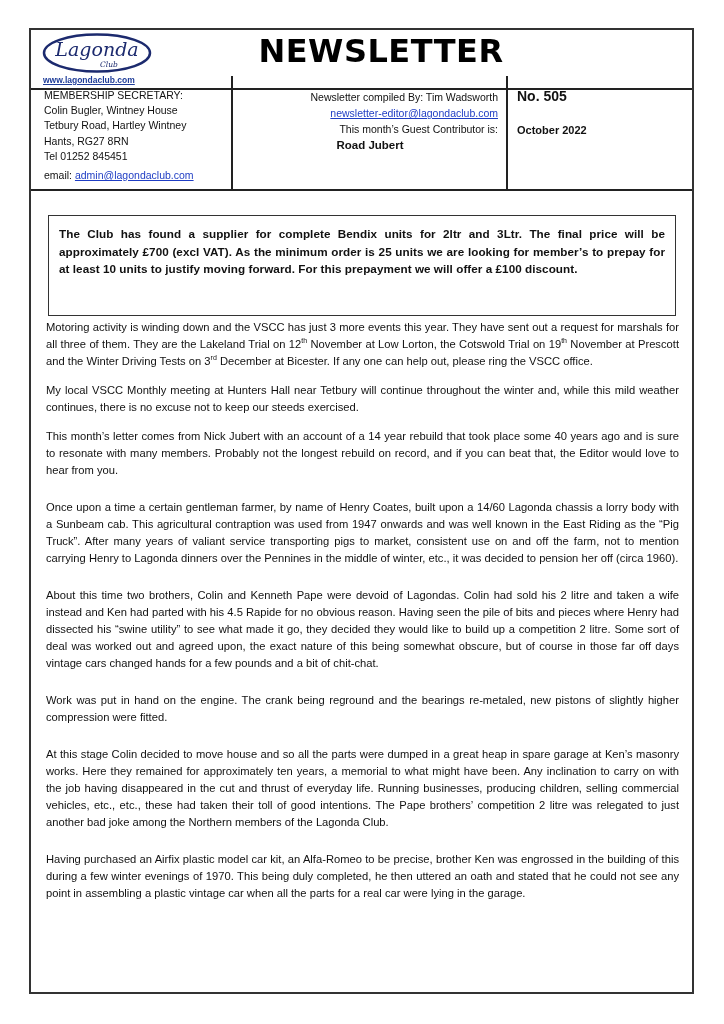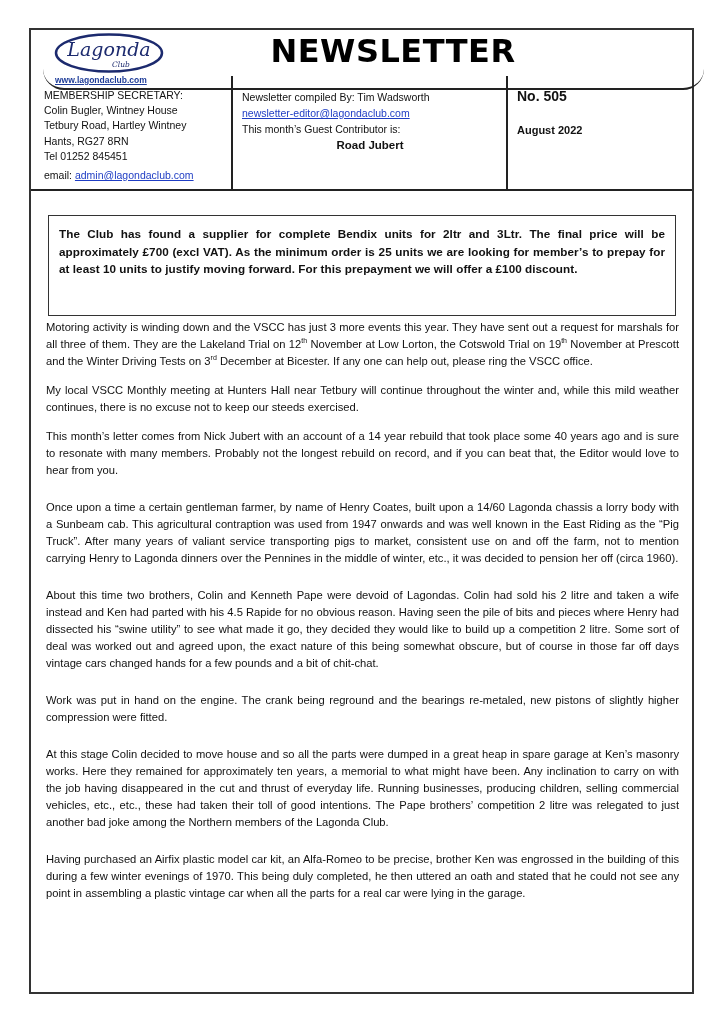--- a/index.html
+++ b/index.html
@@ -1,37 +1,37 @@
 <!DOCTYPE html>
 <html><head>
 <meta charset="utf-8">
 <style>
   html, body { margin: 0; padding: 0; background: #ffffff; }
   body { width: 724px; height: 1024px; position: relative; overflow: hidden;
          font-family: "Liberation Sans", sans-serif; color: #111; }
   .page-frame { position: absolute; left: 29px; top: 28px; width: 665px; height: 966px;
                 border: 2px solid #333; box-sizing: border-box; }
-  .header-top { position: absolute; left: 12px; top: 0; width: 661px; height: 58px;
-                border-bottom: 2px solid #222; border-radius: 21px; }
+  .header-top { position: absolute; left: 0; top: 0; width: 661px; height: 58px;
+                border-bottom: 2px solid #222; }
   .logo { position: absolute; left: 10px; top: 2px; width: 112px; height: 42px; }
   .site-link { position: absolute; left: 12px; top: 45px; font-size: 8.5px; color: #1f3d99;
                text-decoration: underline; font-weight: bold; }
   .title { position: absolute; left: 205px; top: 2px; width: 290px; text-align: center;
            font-family: "DejaVu Sans", sans-serif; font-weight: bold; font-size: 32px;
            letter-spacing: 0.5px; color: #000; }
   .info-row { position: absolute; left: 0; top: 46px; width: 661px; height: 113px;
               border-bottom: 2px solid #222; }
   .col { position: absolute; top: 0; height: 113px; box-sizing: border-box; }
   .col-left { left: 0; width: 202px; border-right: 2px solid #222; padding: 12px 0 0 13px; }
   .col-mid { left: 202px; width: 275px; border-right: 2px solid #222; padding: 13px 8px 0 9px; }
   .col-right { left: 477px; width: 184px; padding: 12px 0 0 9px; }
   .small { font-size: 10.5px; line-height: 15.2px; color: #111; }
   .email-line { position: absolute; left: 13px; top: 93px; font-size: 10.5px; }
   a.lnk { color: #1f3dc4; text-decoration: underline; }
-  .mid-line { font-size: 10.5px; line-height: 16px; }
+  .mid-line { font-size: 10.5px; line-height: 16px; text-align: right; }
   .justify { text-align: justify; text-align-last: justify; }
   .guest { text-align: center; font-weight: bold; font-size: 11.5px; margin-top: 2px; }
   .issue-no { font-weight: bold; font-size: 14px; }
   .issue-date { font-weight: bold; font-size: 11px; margin-top: 20px; }
   .notice { position: absolute; left: 17px; top: 185px; width: 628px; height: 101px;
             border: 1.5px solid #333; box-sizing: border-box; padding: 9px 10px 0 10px;
             font-weight: bold; font-size: 11.7px; line-height: 17.5px; text-align: justify;
             letter-spacing: 0.05px; }
   .body-text { position: absolute; left: 15px; top: 289px; width: 633px; font-size: 11.2px;
                line-height: 17px; color: #111; }
@@ -68,21 +68,21 @@
 
     <div class="col col-mid">
       <div class="mid-line">Newsletter compiled By:  Tim Wadsworth</div>
       <div class="mid-line"><a class="lnk">newsletter-editor@lagondaclub.com</a></div>
       <div class="mid-line">This month’s Guest Contributor is:</div>
       <div class="guest">Road Jubert</div>
     </div>
 
     <div class="col col-right">
       <div class="issue-no">No. 505</div>
-      <div class="issue-date">August 2022</div>
+      <div class="issue-date">October 2022</div>
     </div>
   </div>
 
   <div class="notice">The Club has found a supplier for complete Bendix units for 2ltr and 3Ltr.  The final price will be approximately £700 (excl VAT). As the minimum order is 25 units we are looking for member’s to prepay for at least 10 units to justify moving forward.  For this prepayment we will offer a £100 discount.</div>
 
   <div class="body-text">
     <p><span>Motoring activity is winding down and the VSCC has just 3 more events this year.  They have sent out a request for marshals for all three of them. They are the Lakeland Trial  on 12</span><sup>th</sup><span> November at Low Lorton, the Cotswold Trial on 19</span><sup>th</sup><span> November at Prescott and the Winter Driving Tests on 3</span><sup>rd</sup><span> December at Bicester. If any one can help out, please ring the VSCC office.</span></p>
     <p>My local VSCC Monthly meeting at Hunters Hall near Tetbury will continue throughout the winter and, while this mild weather continues, there is no excuse not to keep our steeds exercised.</p>
     <p class="gap">This month’s letter comes from Nick Jubert with an account of a 14 year rebuild that took place some 40 years ago and is sure to resonate with many members.  Probably not the longest rebuild on record, and if you can beat that, the Editor would love to hear from you.</p>
     <p class="gap">Once upon a time a certain gentleman farmer, by name of Henry Coates, built upon a 14/60 Lagonda chassis a lorry body with a Sunbeam cab. This agricultural contraption was used from 1947 onwards and was well known in the East Riding as the “Pig Truck”. After many years of valiant service transporting pigs to market, consistent use on and off the farm, not to mention carrying Henry to Lagonda dinners over the Pennines in the middle of winter, etc., it was decided to pension her off (circa 1960).</p>

